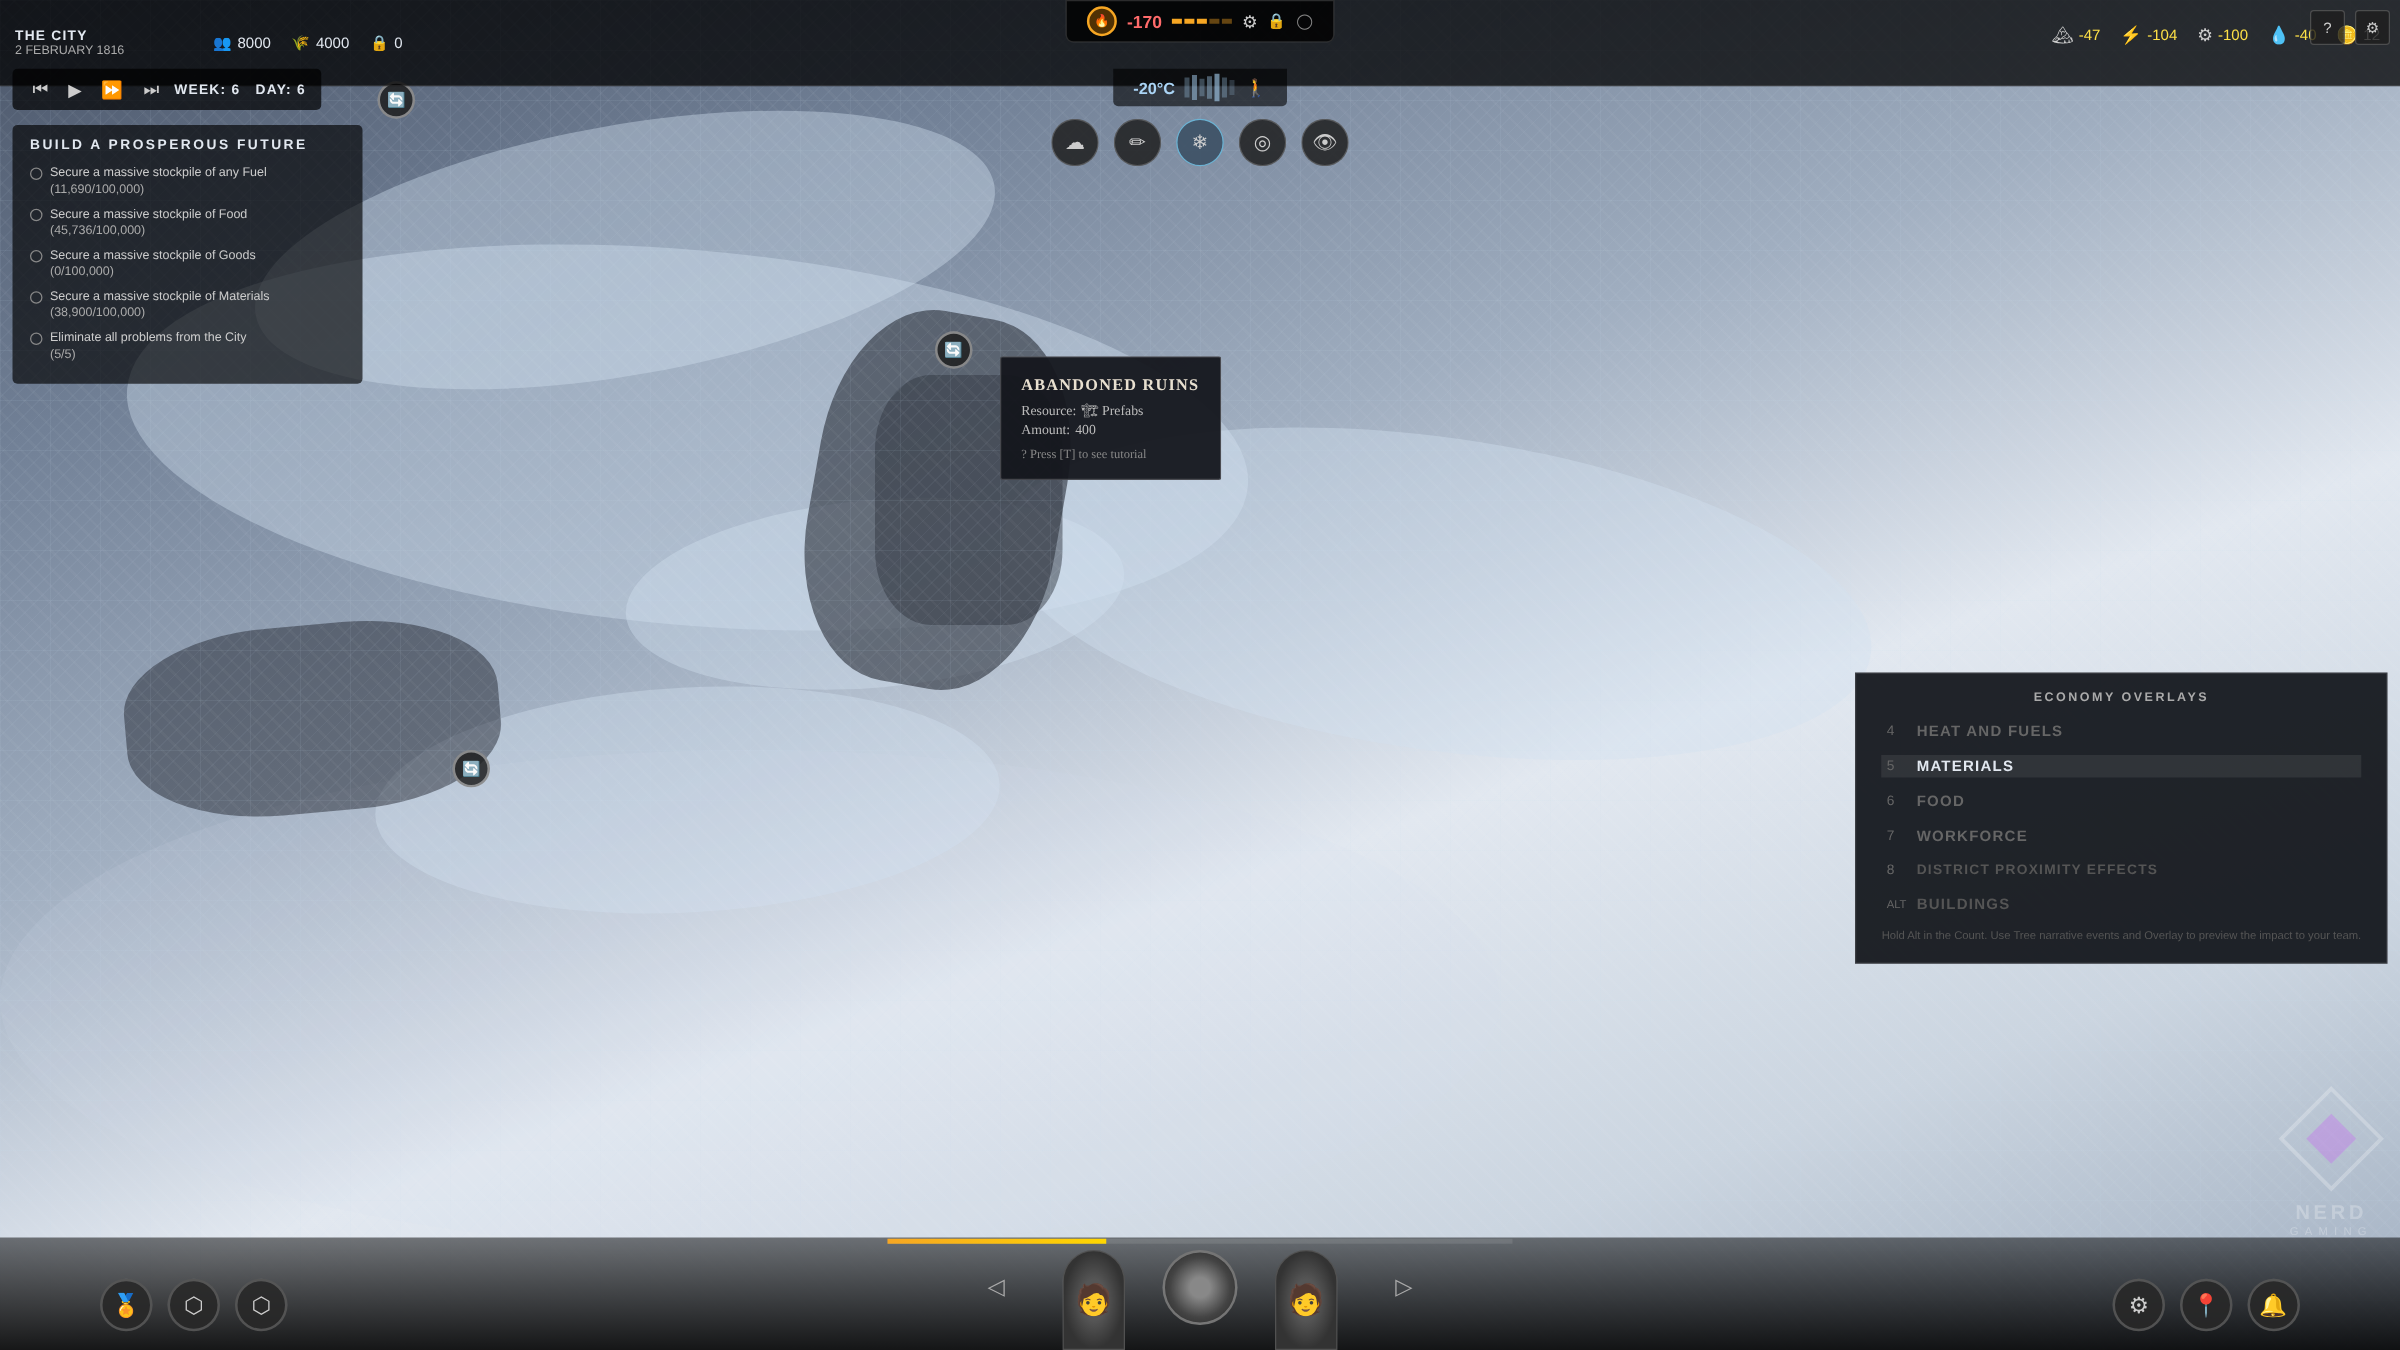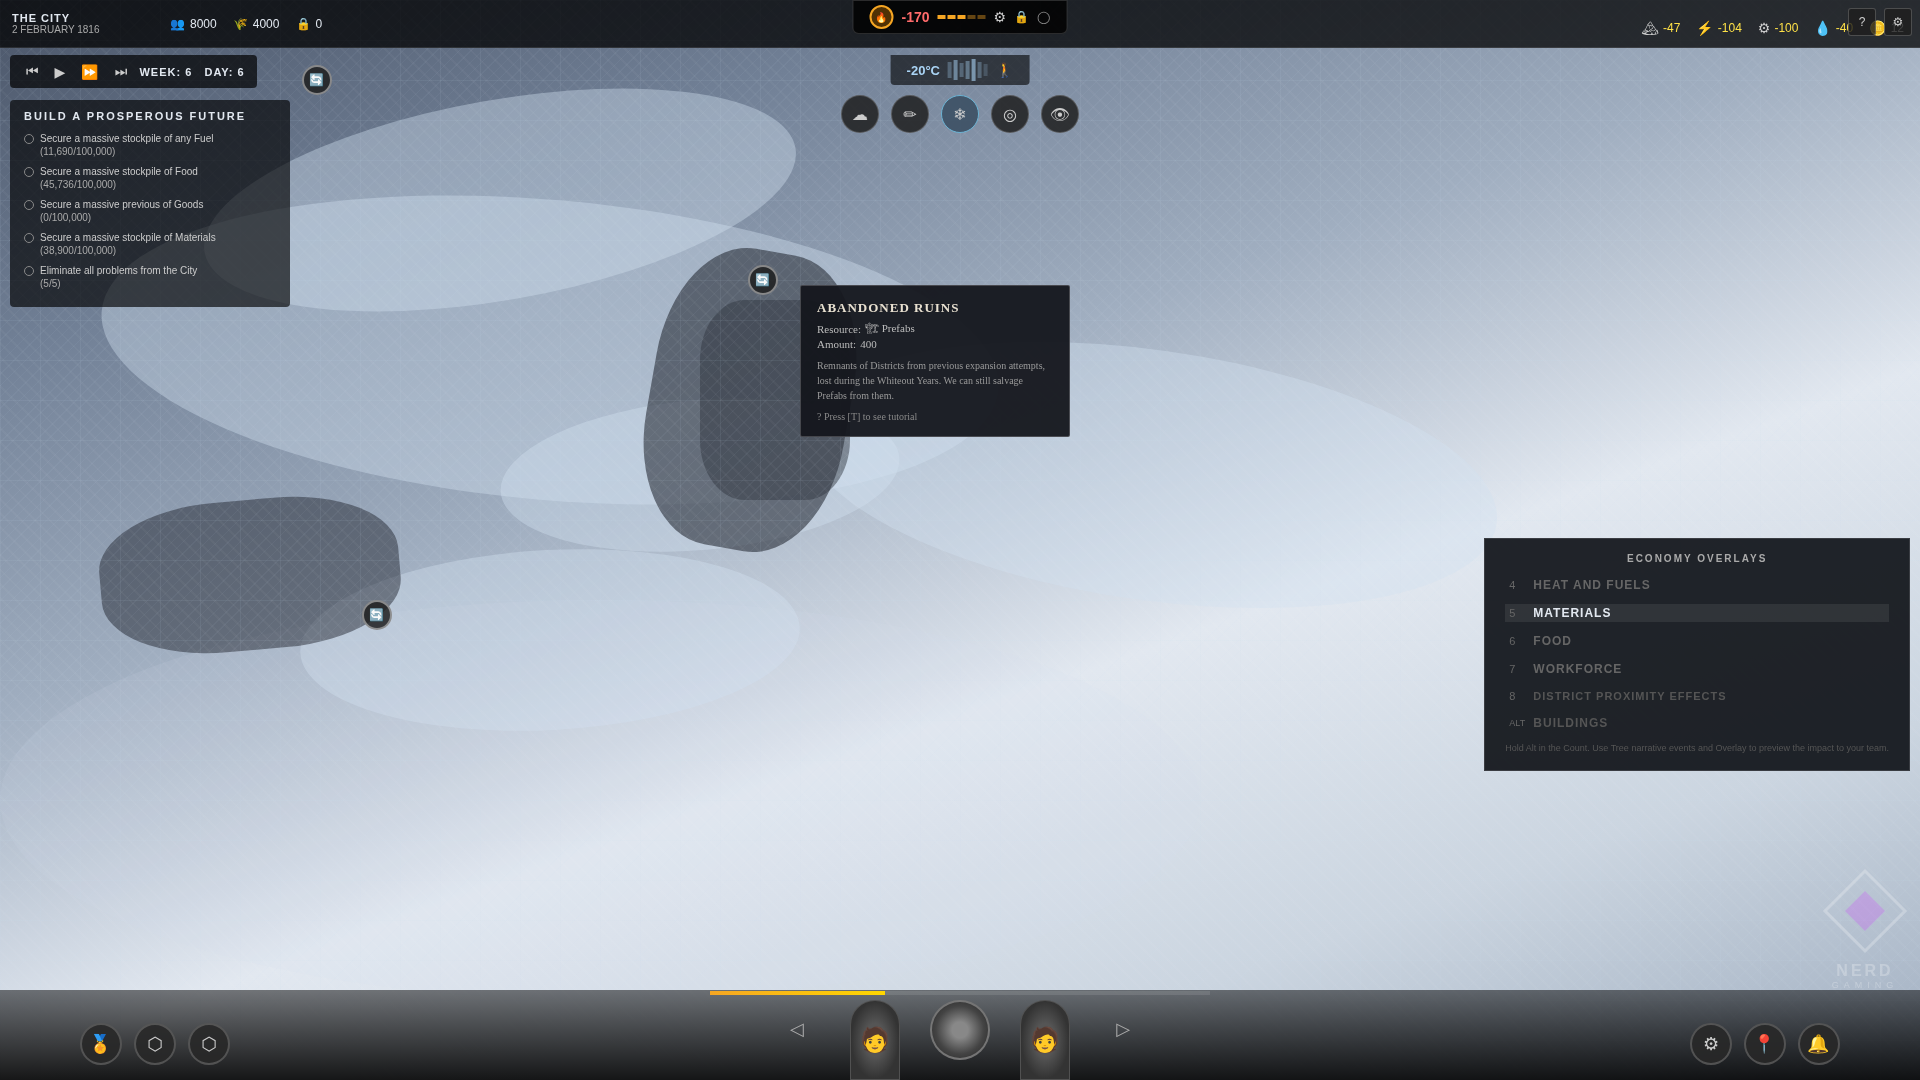--- a/index.html
+++ b/index.html
@@ -29,21 +29,21 @@
       top: 0; left: 0; width: 100%; height: 100%;
       background:
         repeating-linear-gradient(45deg, rgba(255,255,255,0.03) 0px, rgba(255,255,255,0.03) 2px, transparent 2px, transparent 10px),
         repeating-linear-gradient(-45deg, rgba(200,220,240,0.05) 0px, rgba(200,220,240,0.05) 1px, transparent 1px, transparent 8px);
     }
 
     
     #top-hud {
       position: absolute;
       top: 0; left: 0; right: 0;
-      height: 48px;
+      height: 69px;
       background: rgba(0,0,0,0.75);
       display: flex;
       align-items: center;
       z-index: 100;
       border-bottom: 1px solid rgba(255,255,255,0.1);
     }
 
     #city-info {
       display: flex;
       flex-direction: column;
@@ -676,21 +676,21 @@
   <div class="mission-item">
     <div class="mission-circle"></div>
     <div>
       <div class="mission-text">Secure a massive stockpile of Food</div>
       <div class="mission-progress">(45,736/100,000)</div>
     </div>
   </div>
   <div class="mission-item">
     <div class="mission-circle"></div>
     <div>
-      <div class="mission-text">Secure a massive previous of Goods</div>
+      <div class="mission-text">Secure a massive stockpile of Goods</div>
       <div class="mission-progress">(0/100,000)</div>
     </div>
   </div>
   <div class="mission-item">
     <div class="mission-circle"></div>
     <div>
       <div class="mission-text">Secure a massive stockpile of Materials</div>
       <div class="mission-progress">(38,900/100,000)</div>
     </div>
   </div>
@@ -716,21 +716,20 @@
 <div id="ruins-tooltip">
   <div id="ruins-title">ABANDONED RUINS</div>
   <div class="ruins-detail">
     <span>Resource:</span>
     <span>🏗 Prefabs</span>
   </div>
   <div class="ruins-detail">
     <span>Amount:</span>
     <span>400</span>
   </div>
-  <div class="ruins-desc">Remnants of Districts from previous expansion attempts, lost during the Whiteout Years. We can still salvage Prefabs from them.</div>
   <div class="ruins-hint">? Press [T] to see tutorial</div>
 </div>
 
 <div id="economy-panel">
   <div id="economy-title">ECONOMY OVERLAYS</div>
 
   <div class="overlay-item">
     <span class="overlay-num">4</span>
     <span class="overlay-label" style="color:#666;">HEAT AND FUELS</span>
   </div>

